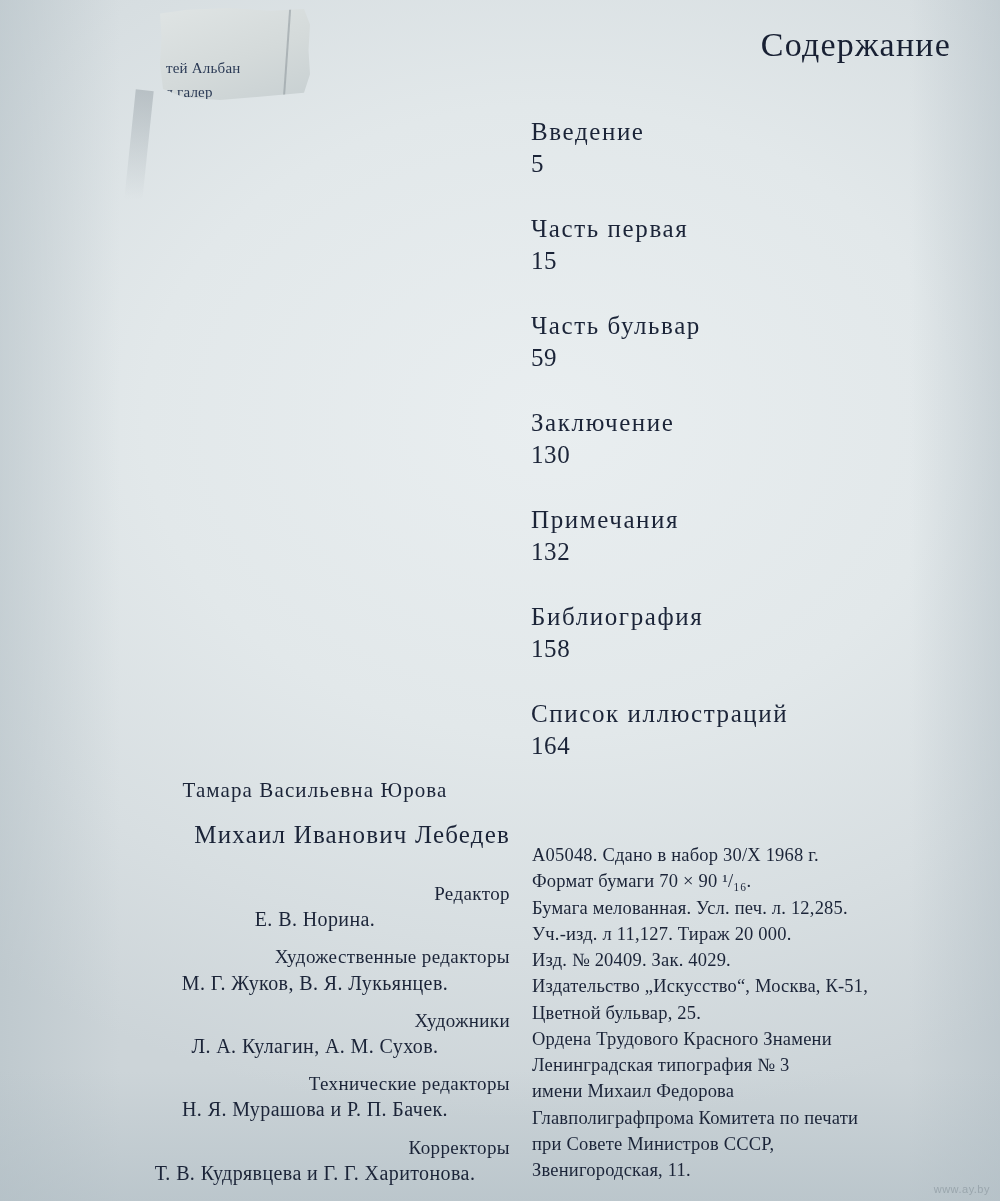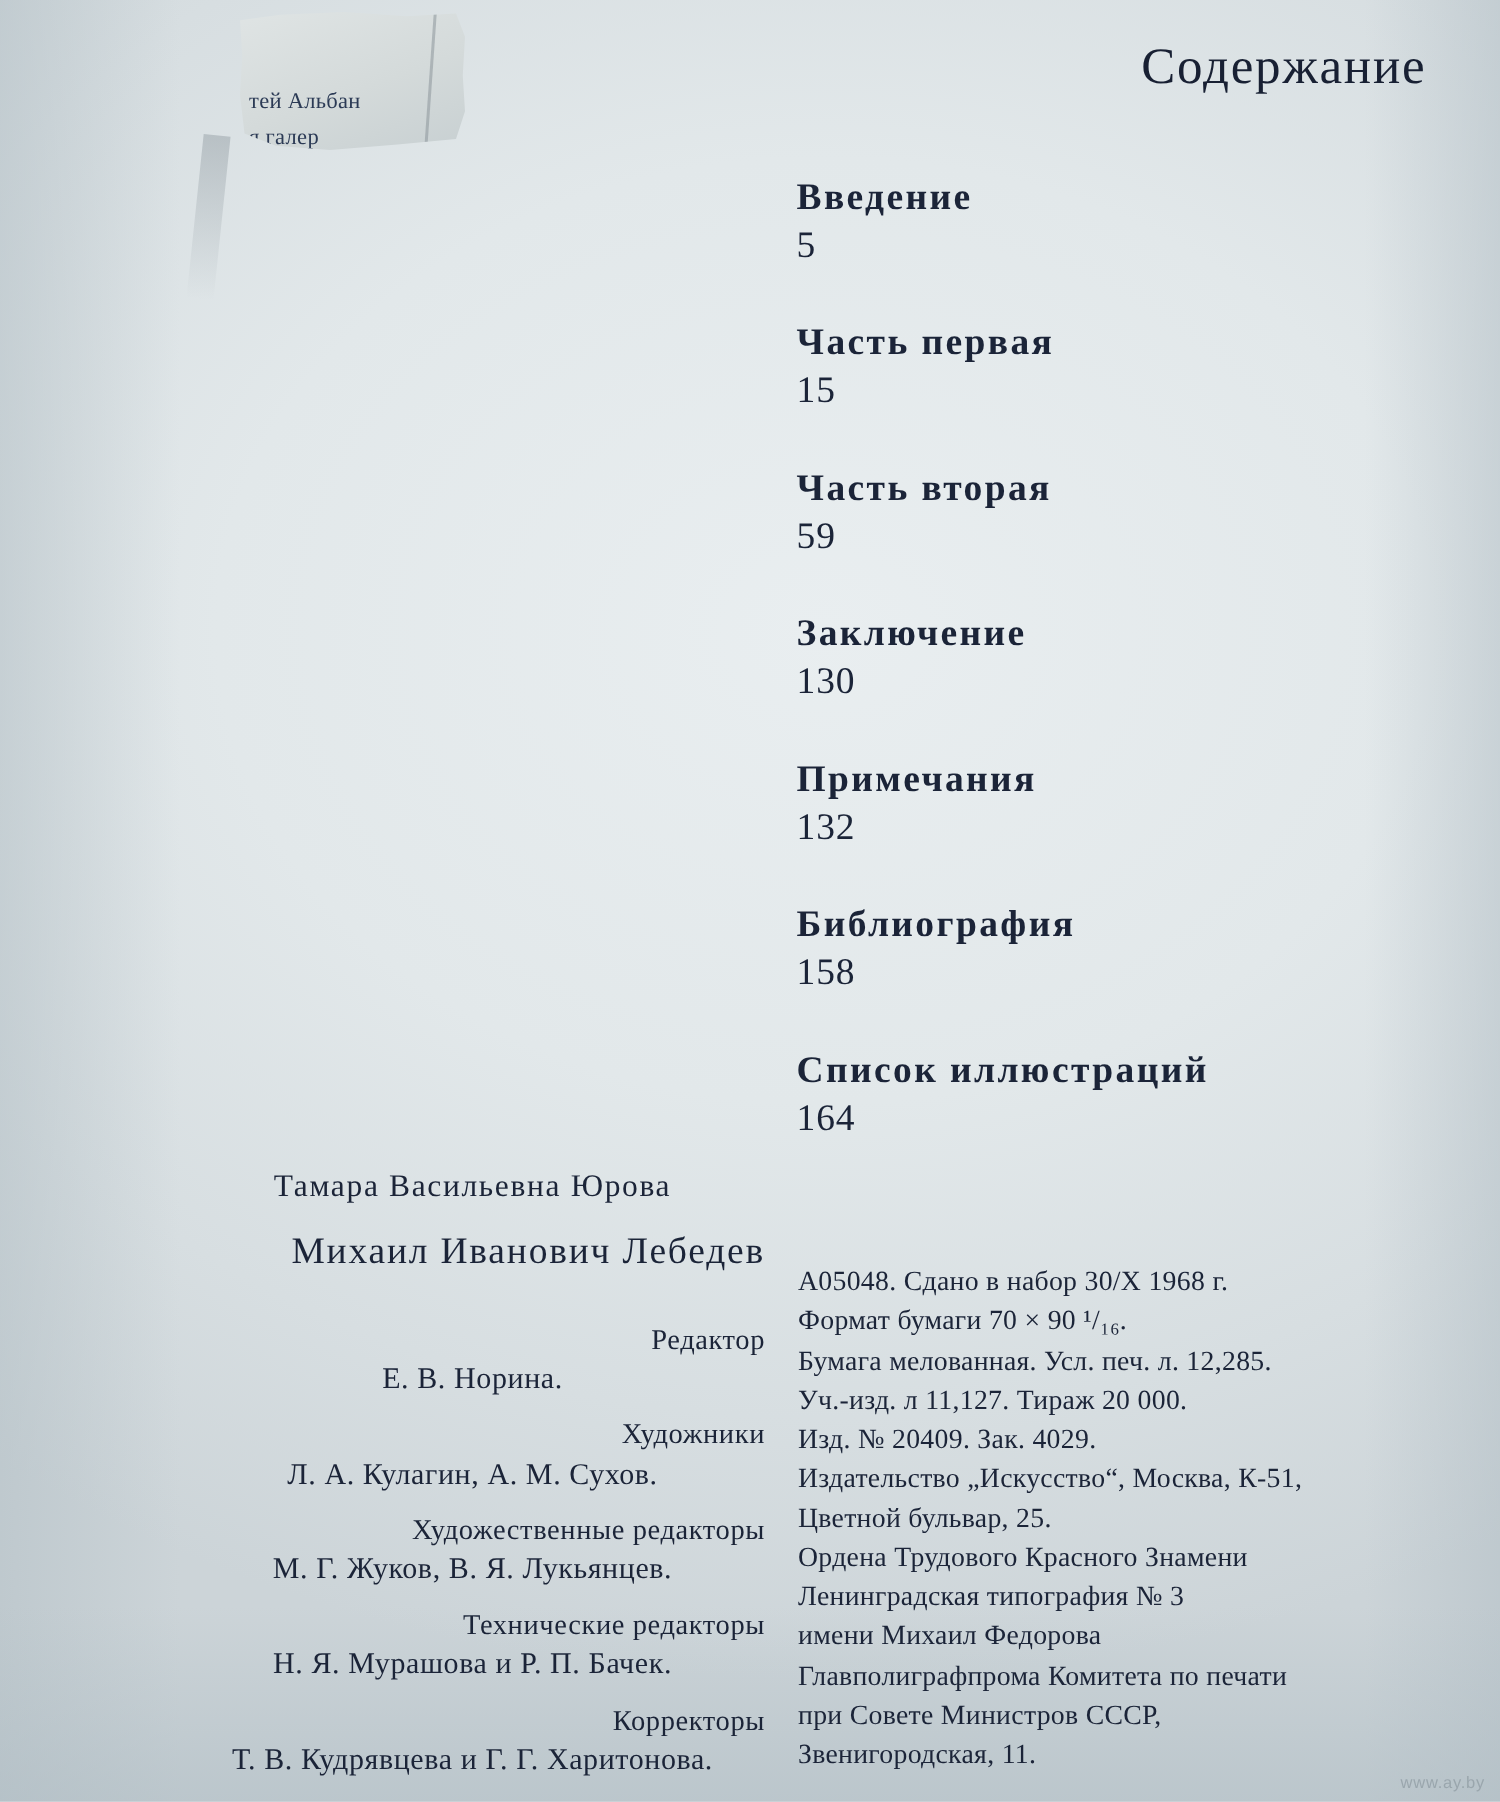--- a/index.html
+++ b/index.html
@@ -102,21 +102,20 @@
     text-align: right;
   }
   .toc-entry {
     margin-bottom: 32px;
   }
   .toc-entry .label {
     font-size: 25px;
     color: #1b2438;
     letter-spacing: 1.6px;
     line-height: 1.25;
-    font-weight: bold;
   }
   .toc-entry .pagenum {
     font-size: 25px;
     color: #1b2438;
     letter-spacing: 0.6px;
     line-height: 1.35;
   }
 
   
   .colophon-left {
@@ -197,21 +196,21 @@
       <div class="label">Введение</div>
       <div class="pagenum">5</div>
     </div>
 
     <div class="toc-entry">
       <div class="label">Часть первая</div>
       <div class="pagenum">15</div>
     </div>
 
     <div class="toc-entry">
-      <div class="label">Часть вторая</div>
+      <div class="label">Часть бульвар</div>
       <div class="pagenum">59</div>
     </div>
 
     <div class="toc-entry">
       <div class="label">Заключение</div>
       <div class="pagenum">130</div>
     </div>
 
     <div class="toc-entry">
       <div class="label">Примечания</div>
@@ -232,27 +231,27 @@
   <div class="colophon-left">
     <div class="author-line-1">Тамара Васильевна Юрова</div>
     <div class="author-line-2">Михаил Иванович Лебедев</div>
 
     <div class="credit-group">
       <div class="credit-role">Редактор</div>
       <div class="credit-names">Е. В. Норина.</div>
     </div>
 
     <div class="credit-group">
+      <div class="credit-role">Художественные редакторы</div>
+      <div class="credit-names">М. Г. Жуков, В. Я. Лукьянцев.</div>
+    </div>
+
+    <div class="credit-group">
       <div class="credit-role">Художники</div>
       <div class="credit-names">Л. А. Кулагин, А. М. Сухов.</div>
-    </div>
-
-    <div class="credit-group">
-      <div class="credit-role">Художественные редакторы</div>
-      <div class="credit-names">М. Г. Жуков, В. Я. Лукьянцев.</div>
     </div>
 
     <div class="credit-group">
       <div class="credit-role">Технические редакторы</div>
       <div class="credit-names">Н. Я. Мурашова и Р. П. Бачек.</div>
     </div>
 
     <div class="credit-group">
       <div class="credit-role">Корректоры</div>
       <div class="credit-names">Т. В. Кудрявцева и Г. Г. Харитонова.</div>

